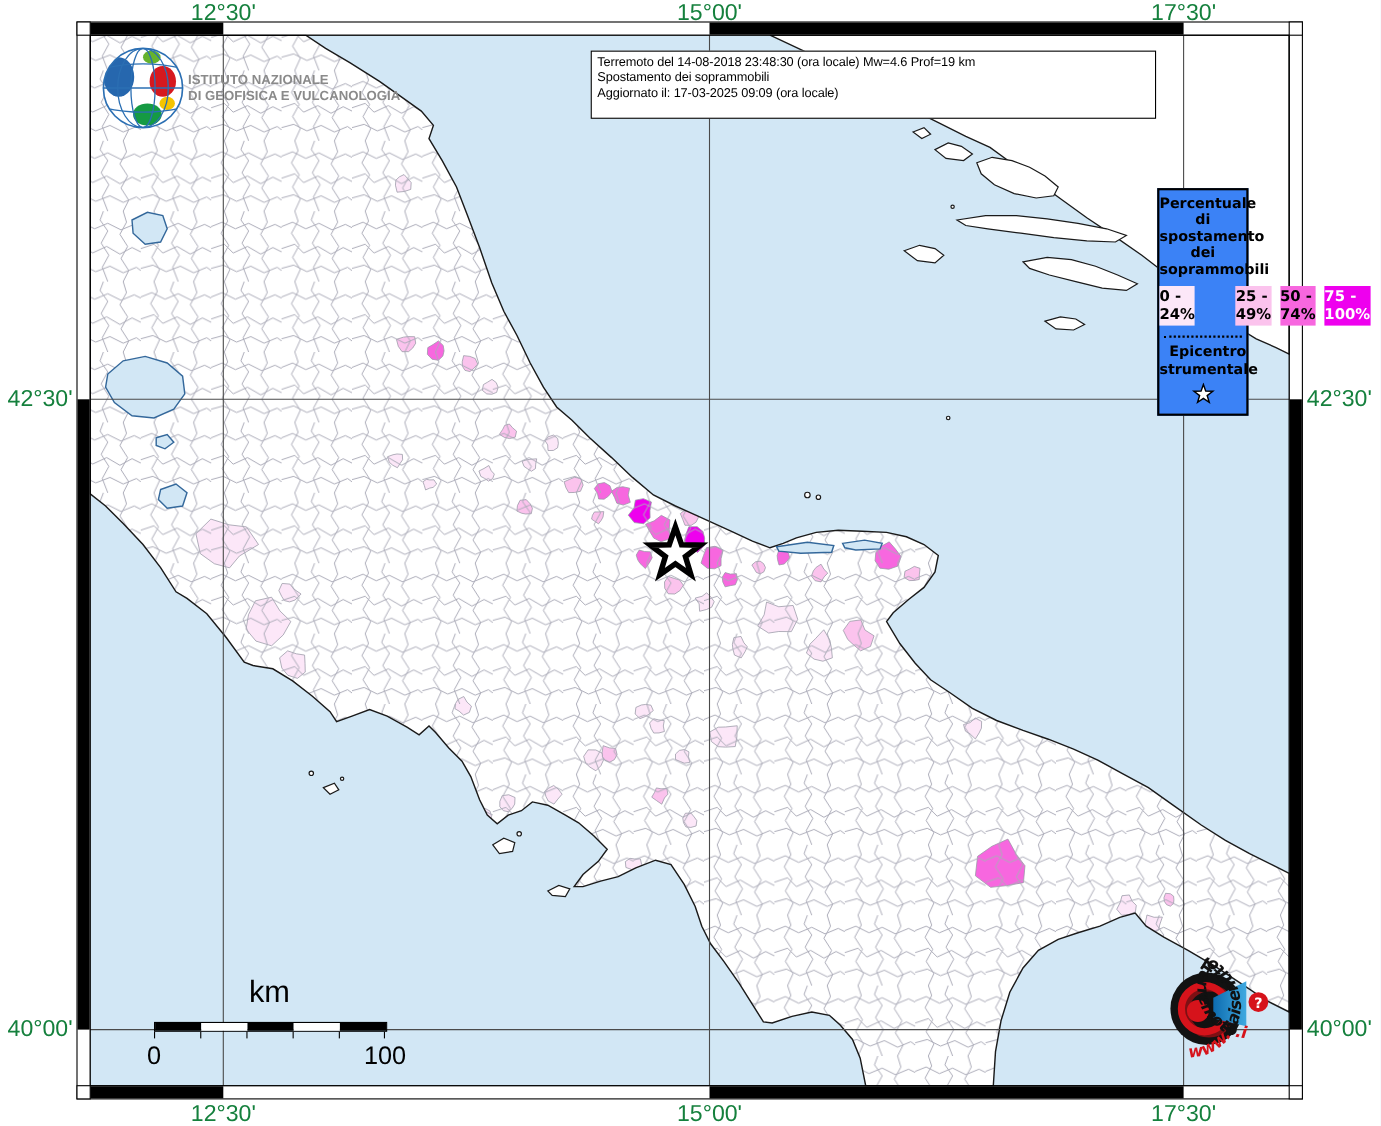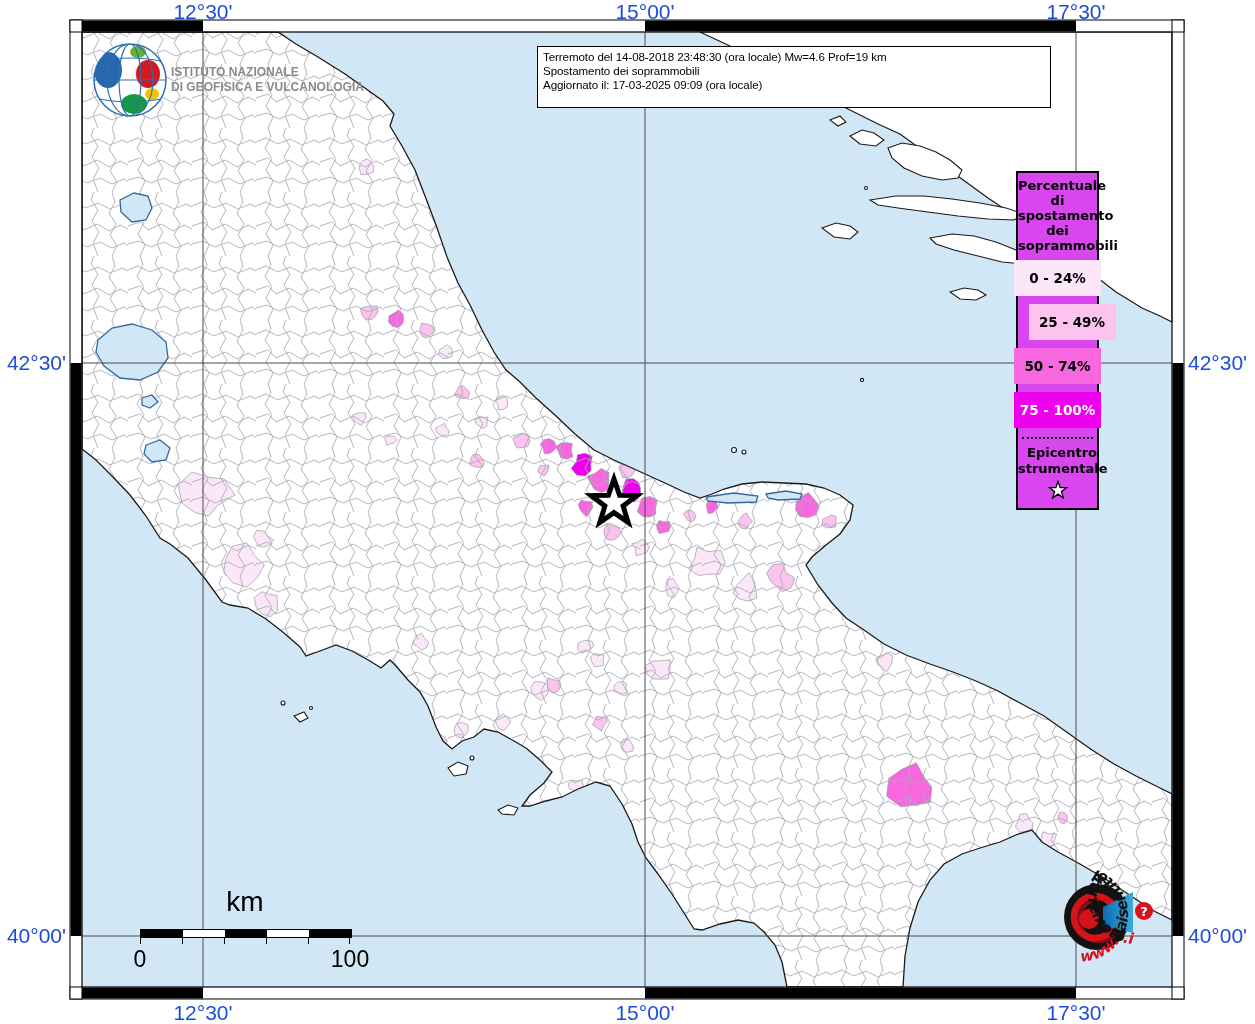--- a/index.html
+++ b/index.html
@@ -1,29 +1,29 @@
 <!DOCTYPE html>
 <html><head>
 <meta charset="utf-8">
 <style>
   html,body{margin:0;padding:0;background:#fff;}
   #stage{position:relative;width:1255px;height:1024px;background:#fff;overflow:hidden;
          font-family:"Liberation Sans",sans-serif;color:#000;}
   svg{display:block;}
-  .coord{position:absolute;font-size:21px;color:#1d4ed8;white-space:nowrap;}
+  .coord{position:absolute;font-size:21px;color:#15803d;white-space:nowrap;}
   .coord.centered{transform:translateX(-50%);}
   .coord.vmid{line-height:22px;}
   .info-box{position:absolute;left:537px;top:46px;width:514px;height:62px;background:#fff;
             border:1px solid #000;box-sizing:border-box;padding:3px 5px;overflow:hidden;z-index:30;}
   .info-line{font-size:11.6px;line-height:14px;white-space:nowrap;letter-spacing:-0.1px;}
-  .legend-box{position:absolute;left:1016px;top:171px;width:83px;background:#d946ef;
+  .legend-box{position:absolute;left:1052px;top:171px;width:83px;background:#3b82f6;
               border:2px solid #000;box-sizing:border-box;z-index:30;padding:5px 0 6px 0;}
   .legend-title{font-family:"DejaVu Sans","Liberation Sans",sans-serif;font-weight:bold;
                 font-size:13px;line-height:15px;text-align:center;}
-  .legend-swatches{margin-top:7px;display:flex;flex-direction:column;gap:8px;align-items:center;}
+  .legend-swatches{margin-top:7px;display:flex;flex-direction:row;gap:8px;align-items:center;}
   .legend-swatch{width:87px;height:36px;display:flex;align-items:center;justify-content:center;
                  font-family:"DejaVu Sans","Liberation Sans",sans-serif;font-weight:bold;font-size:13.5px;}
   .legend-divider{margin:9px 4px 6px 4px;border-top:2px dotted #000;}
   .legend-epicenter{font-family:"DejaVu Sans","Liberation Sans",sans-serif;font-weight:bold;
                     font-size:13px;line-height:16px;text-align:right;}
   .legend-star{display:flex;justify-content:center;margin-top:3px;}
   .scale-km{position:absolute;left:245px;top:886px;transform:translateX(-50%);
             font-size:28px;z-index:20;}
   .scale-bar{position:absolute;left:140px;top:929px;width:210px;height:7px;border:1px solid #000;
              display:flex;z-index:20;}

